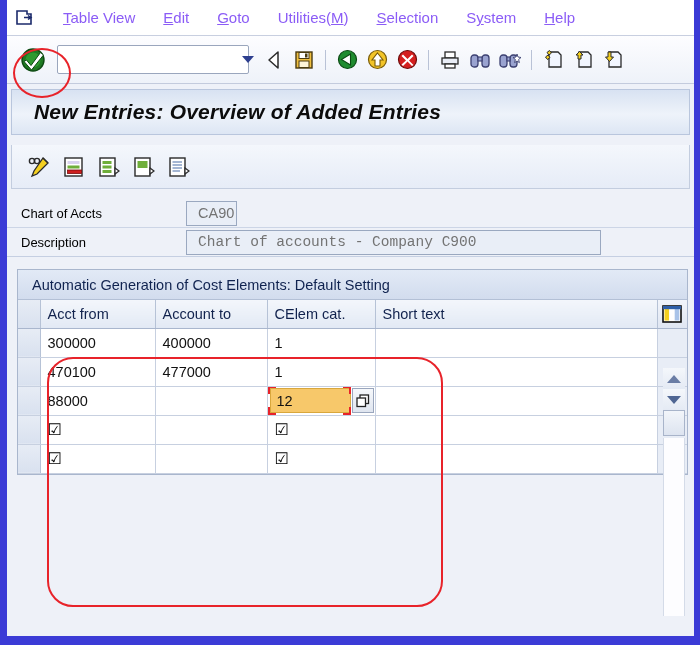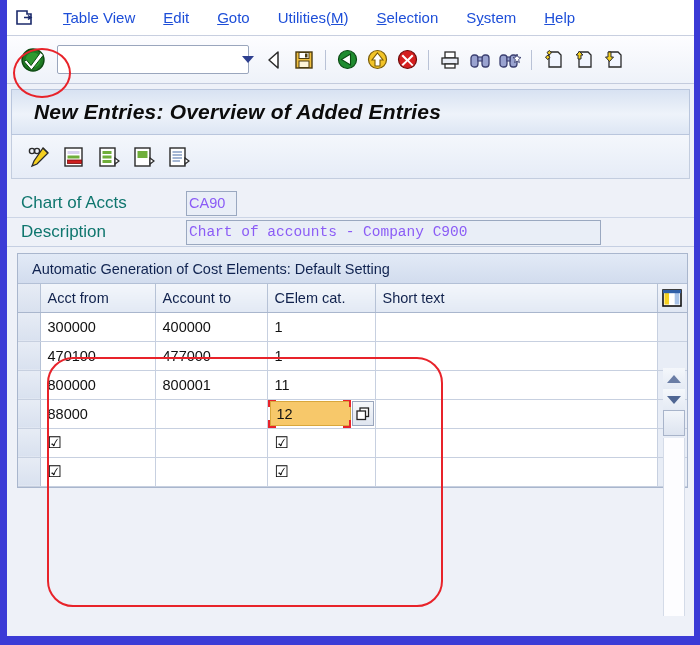--- a/index.html
+++ b/index.html
@@ -31,21 +31,21 @@
     padding-left: 6px;
     border-bottom: 1px solid #c8cfe0;
   }
   .menu-sysicon {
     width: 24px; height: 22px;
     margin-right: 12px;
     display: flex; align-items: center; justify-content: center;
   }
   .menu-item {
     font-size: 15px;
-    color: #1d4ed8;
+    color: #8b5cf6;
     padding: 2px 14px;
     white-space: nowrap;
     cursor: default;
   }
   .menu-item u { text-decoration: underline; }
 
   
   .toolbar {
     height: 48px;
     background: linear-gradient(#fdfdff, #eef2f9);
@@ -99,21 +99,21 @@
   }
   .tbsep {
     width: 1px; height: 20px;
     background: #b9c2d6;
     margin: 0 6px;
   }
 
   
   .titlebar {
     height: 46px;
-    margin: 5px 4px 0 4px;
+    margin: 5px 4px 10px 4px;
     background: linear-gradient(#d8e2f2, #eef3fa 55%, #dde6f4);
     border: 1px solid #b9c6dd;
     display: flex; align-items: center;
     padding-left: 22px;
   }
   .titlebar .ttl {
     font-size: 21px;
     font-weight: bold;
     font-style: italic;
     color: #0c0c0c;
@@ -140,38 +140,38 @@
   .formarea { padding: 10px 0 6px 0; }
   .formrow {
     display: flex; align-items: center;
     height: 29px;
     padding-left: 14px;
     border-bottom: 1px solid #ccd5e6;
   }
   .formrow.last { border-bottom: 1px solid #c5cfe2; align-items: center; }
   .flabel {
     width: 165px;
-    font-size: 17px;
-    color: #0f766e;
+    font-size: 13px;
+    color: #000000;
   }
   .fval {
     background: #e9eef7;
     border: 1px solid #9aa8c0;
     height: 25px;
     display: flex; align-items: center;
-    padding: 0 2px;
+    padding: 0 11px;
     font-size: 14.5px;
-    color: #8b5cf6;
+    color: #737373;
   }
   .fval.small { width: 51px; }
   .fval.wide  { width: 415px; font-family: Liberation Mono, monospace; }
 
   
   .tableblock {
-    margin: 0 6px 0 10px;
+    margin: 6px 6px 0 10px;
     border: 1px solid #a9b6cd;
     background: #fff;
   }
   .tbl-caption {
     height: 30px;
     background: linear-gradient(#e2eaf6, #d2dcee);
     border-bottom: 1px solid #b3c0d6;
     display: flex; align-items: center;
     padding-left: 14px;
     font-size: 14.5px;
@@ -557,28 +557,20 @@
 
         <tr>
           <td class="selcol"></td>
           <td>470100</td>
           <td>477000</td>
           <td>1</td>
           <td class="shorttext"></td>
           <td class="tailcol"></td>
         </tr>
 
-        <tr>
-          <td class="selcol"></td>
-          <td>800000</td>
-          <td>800001</td>
-          <td>11</td>
-          <td class="shorttext"></td>
-          <td class="tailcol"></td>
-        </tr>
 
 
 
         <tr>
           <td class="selcol"></td>
           <td>88000</td>
           <td></td>
           <td class="focuscell">
             <div class="focuswrap">
               <span class="corner c-tl"></span>

